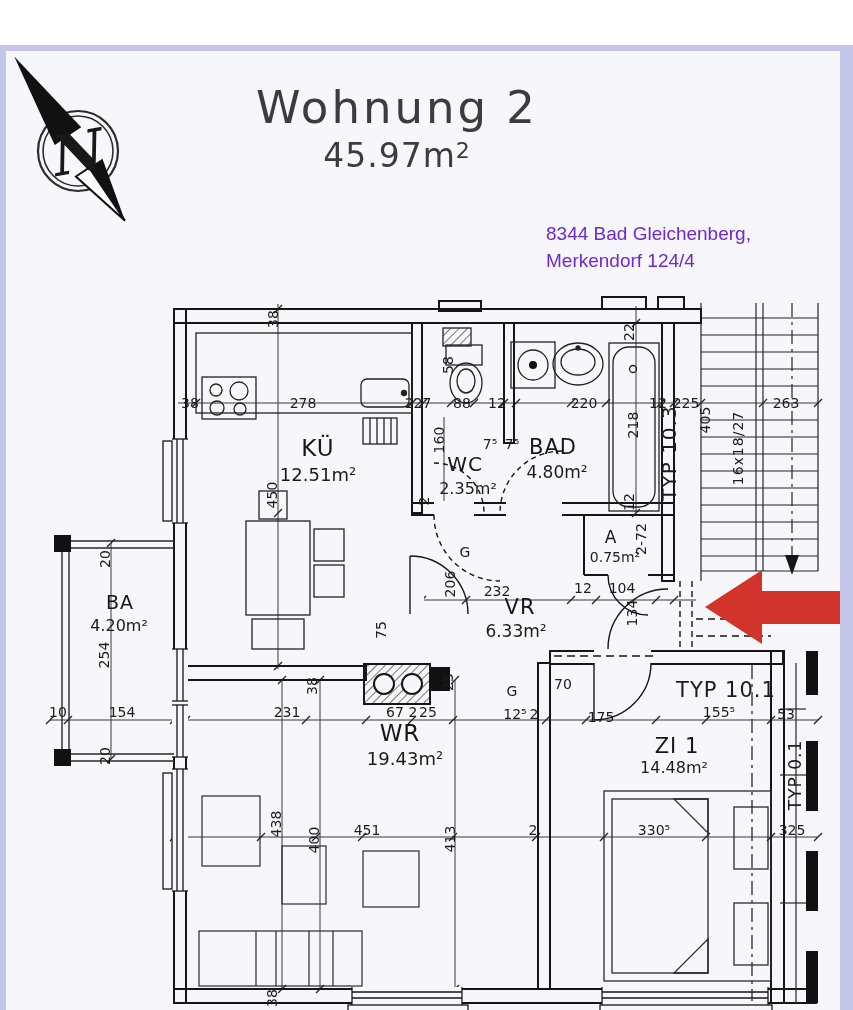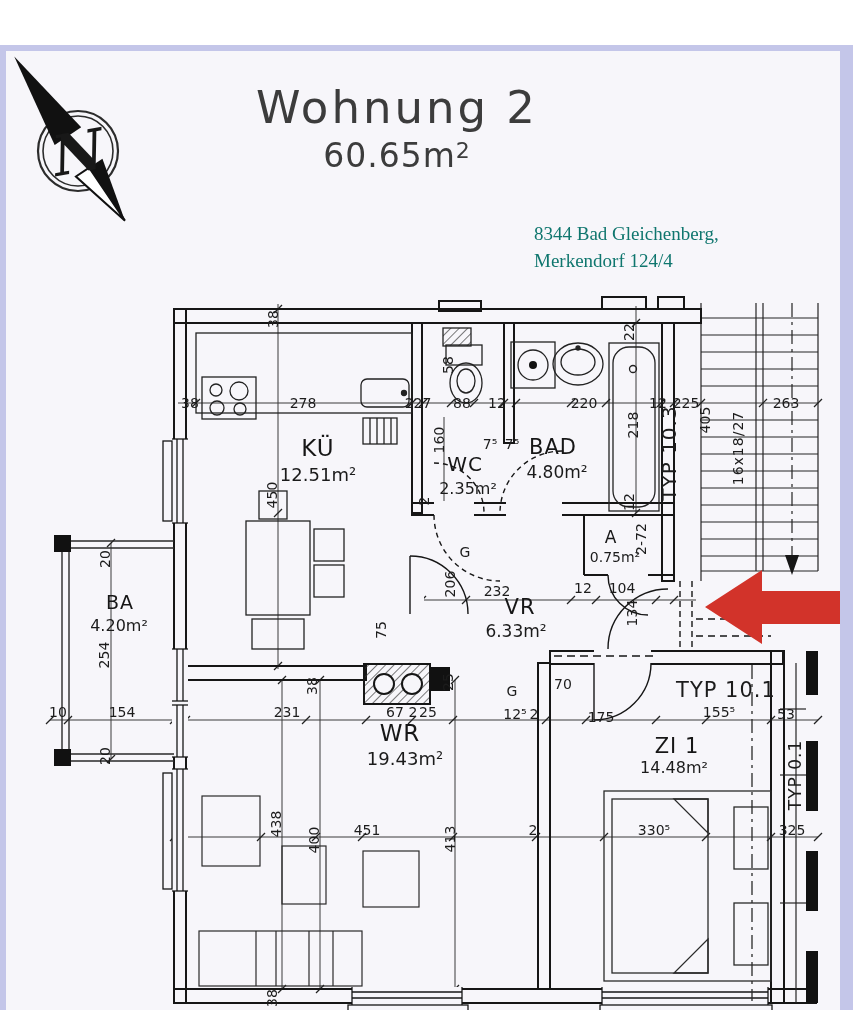--- a/index.html
+++ b/index.html
@@ -8,38 +8,38 @@
     background:#f7f6fa;
     border:solid #c4c6e9; border-width:6px 13px 7px 6px;
     overflow:hidden;
     font-family:"DejaVu Sans",sans-serif;
     margin-top:45px;
   }
   .title-block{position:absolute; left:236px; top:30px; width:310px; text-align:center; color:#3c3c3c;}
   .title-block .title{font-size:45px; font-weight:400; letter-spacing:3px; white-space:nowrap;}
   .title-block .subtitle{font-size:33px; letter-spacing:1px; margin-top:2px;}
   .title-block .subtitle sup{font-size:22px; vertical-align:9px;}
-  .address{position:absolute; left:528px; top:170px; font-family:Liberation Serif, serif;
-    font-size:19px; line-height:1.4; color:#0f766e;}
+  .address{position:absolute; left:540px; top:170px; font-family:Liberation Sans, sans-serif;
+    font-size:19px; line-height:1.4; color:#6d28d9;}
   svg{position:absolute; left:0; top:0;}
   .dim{font-family:"DejaVu Sans",sans-serif;font-size:14px;fill:#1c1c1c;text-anchor:middle;}
   .typ{font-family:"DejaVu Sans",sans-serif;fill:#1c1c1c;text-anchor:middle;letter-spacing:1px;}
   .room-name{font-family:"DejaVu Sans",sans-serif;fill:#161616;text-anchor:middle;letter-spacing:1px;}
   .room-area{font-family:"DejaVu Sans",sans-serif;fill:#1b1b1b;text-anchor:middle;}
   #tick-layer line{stroke:#222;stroke-width:1.2;}
   .thin{stroke:#3a3a3a;stroke-width:1;}
 </style>
 </head>
 <body>
 
 <div class="page">
 
   <div class="title-block">
     <div class="title">Wohnung 2</div>
-    <div class="subtitle"><span>60.65m</span><sup>2</sup></div>
+    <div class="subtitle"><span>45.97m</span><sup>2</sup></div>
   </div>
 
   <div class="address">
     <div>8344 Bad Gleichenberg,</div>
     <div>Merkendorf 124/4</div>
   </div>
 
   <svg id="plan-svg" width="853" height="1010" viewBox="0 0 853 1010">
     <defs>
       <pattern id="hatch" width="6" height="6" patternUnits="userSpaceOnUse" patternTransform="rotate(45)">

